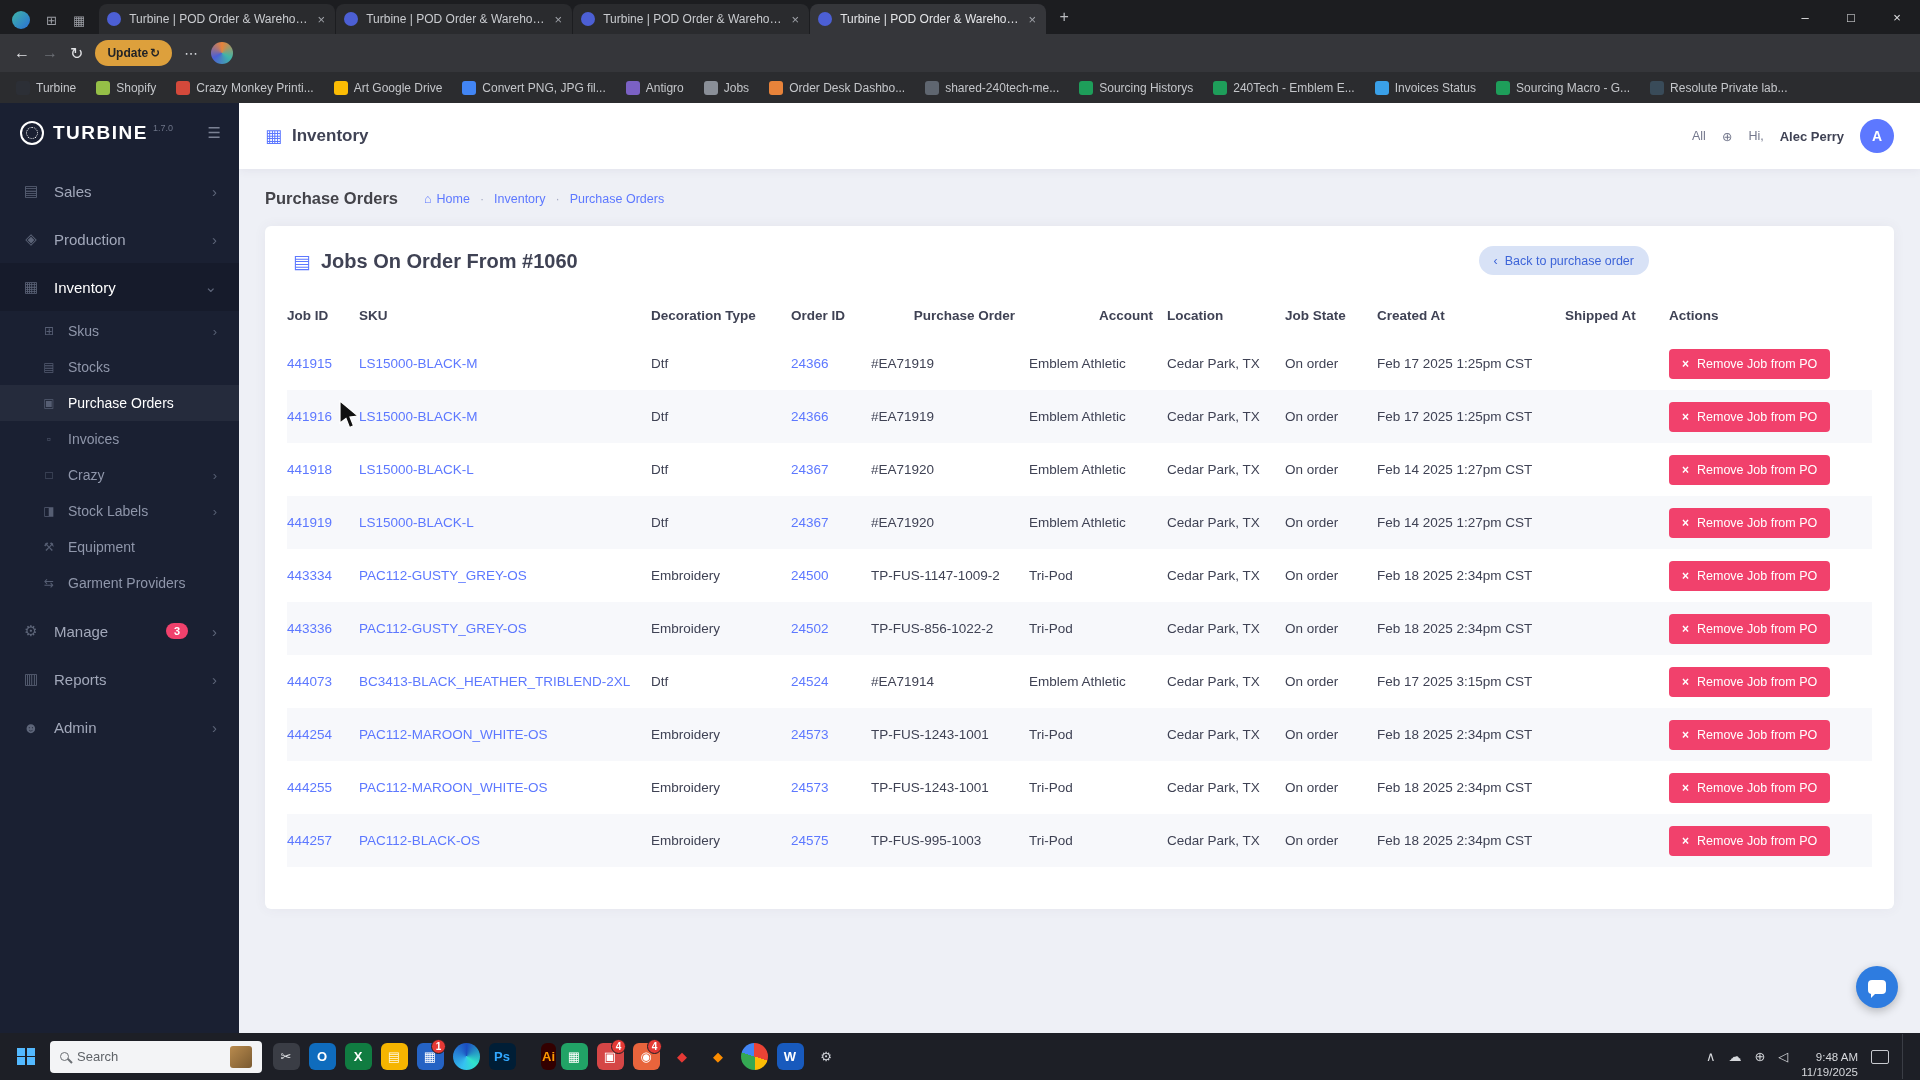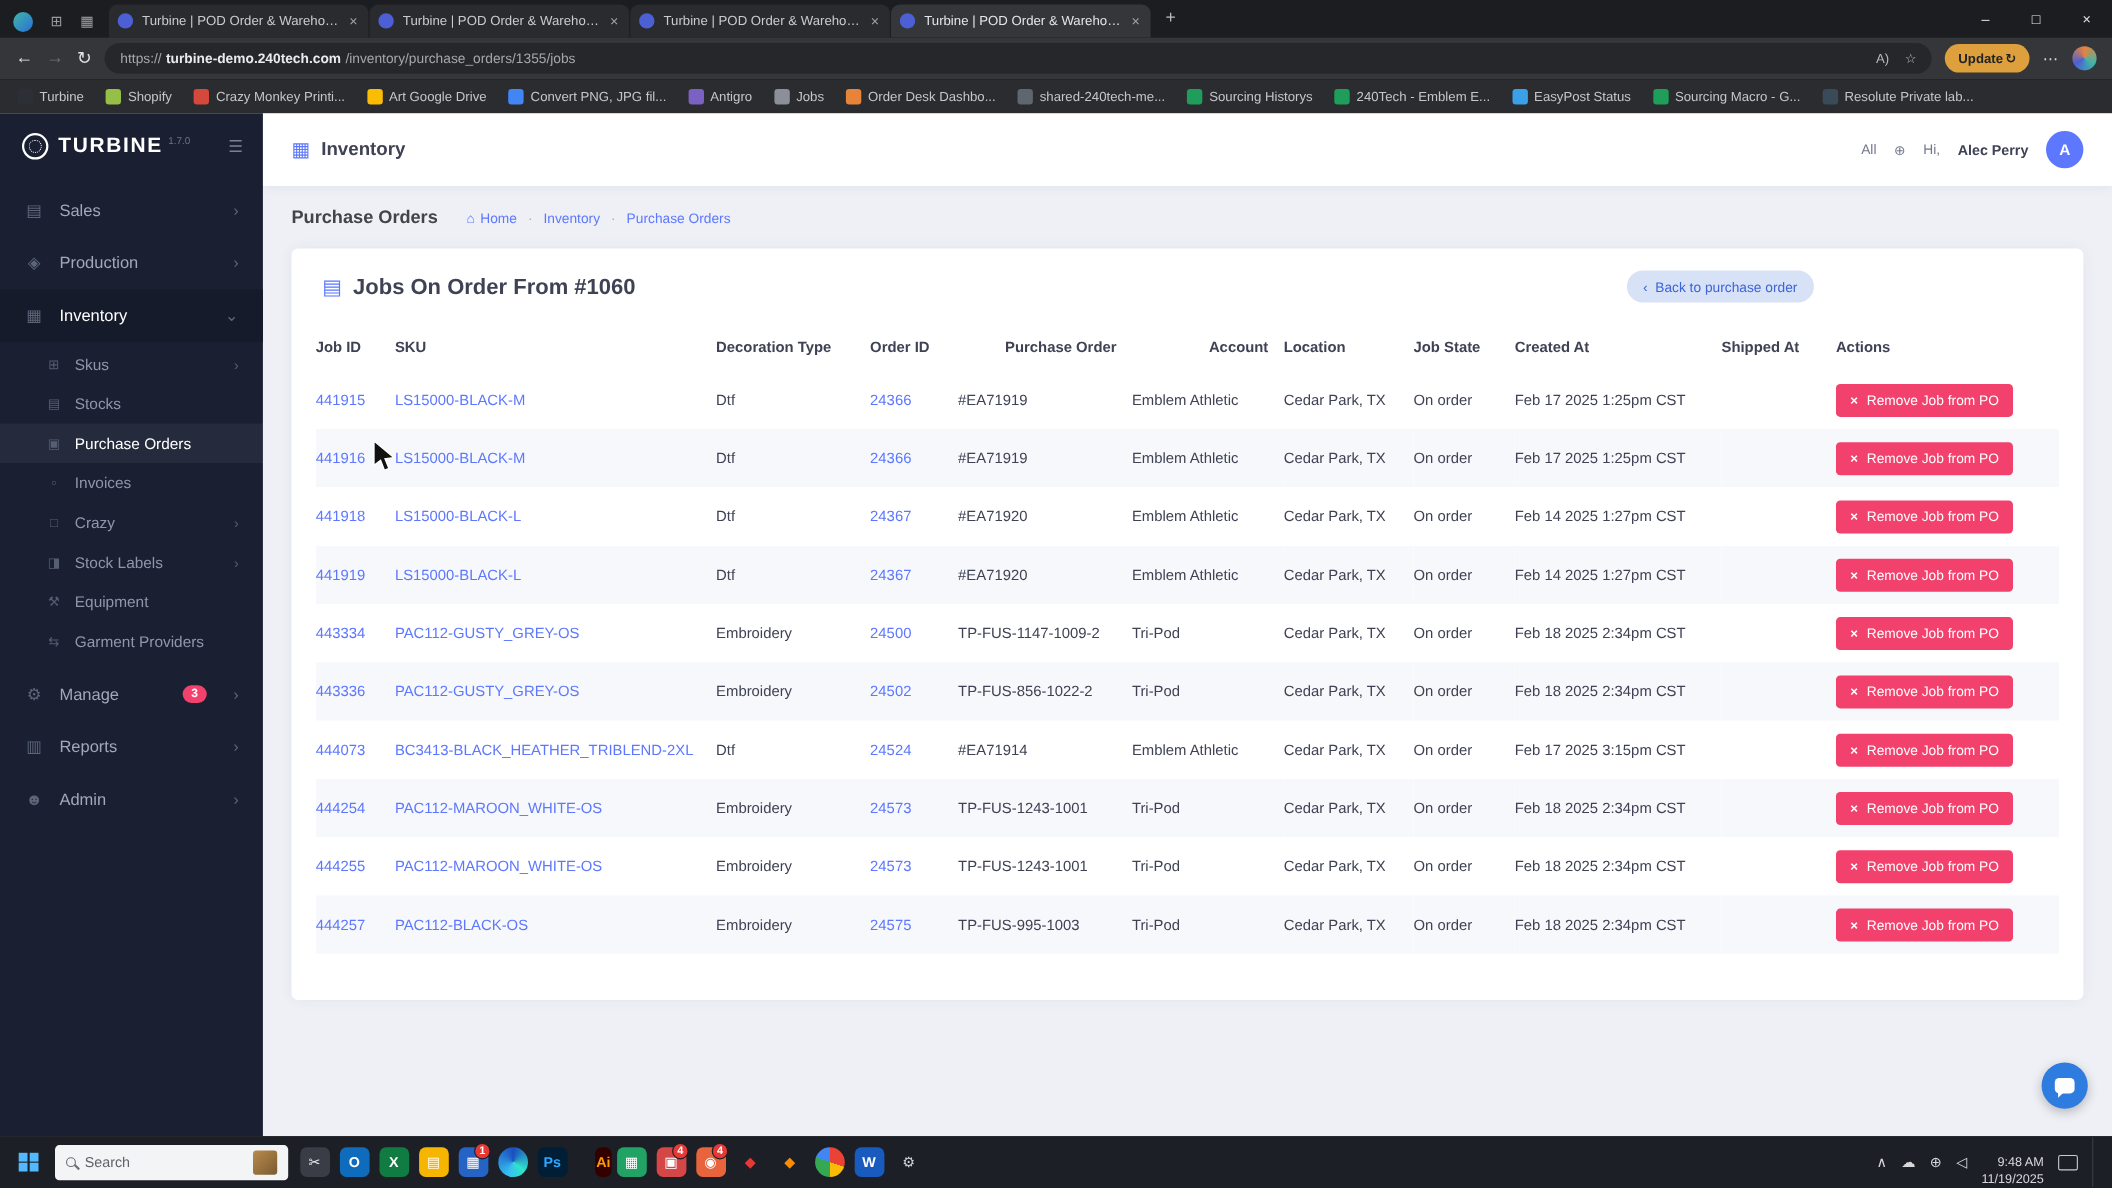--- a/index.html
+++ b/index.html
@@ -160,29 +160,20 @@
       <span class="wc">–</span>
       <span class="wc">□</span>
       <span class="wc">×</span>
     </div>
   </div>
 
   <div class="addressbar">
     <span class="nav-arrow">←</span>
     <span class="nav-arrow dim">→</span>
     <span class="nav-arrow">↻</span>
-    <div class="urlbox">
-      <span>https://</span>
-        <span class="host">turbine-demo.240tech.com</span>
-        <span>/inventory/purchase_orders/1355/jobs</span>
-      <span class="url-right">
-        <span>A)</span>
-        <span>☆</span>
-      </span>
-    </div>
     <div class="update-btn">
       <span>Update</span>
       <span>↻</span>
     </div>
     <span class="menu-dots">⋯</span>
     <span class="profile-dot"></span>
   </div>
 
   <div class="bookmarks">
 
@@ -225,21 +216,21 @@
       <span class="bm">
         <span class="bm-ic" style="background: rgb(30, 158, 90);"></span>
         <span>Sourcing Historys</span>
       </span>
       <span class="bm">
         <span class="bm-ic" style="background: rgb(30, 158, 90);"></span>
         <span>240Tech - Emblem E...</span>
       </span>
       <span class="bm">
         <span class="bm-ic" style="background: rgb(58, 160, 232);"></span>
-        <span>EasyPost Status</span>
+        <span>Invoices Status</span>
       </span>
       <span class="bm">
         <span class="bm-ic" style="background: rgb(30, 158, 90);"></span>
         <span>Sourcing Macro - G...</span>
       </span>
       <span class="bm">
         <span class="bm-ic" style="background: rgb(57, 75, 89);"></span>
         <span>Resolute Private lab...</span>
       </span>
     </div>

